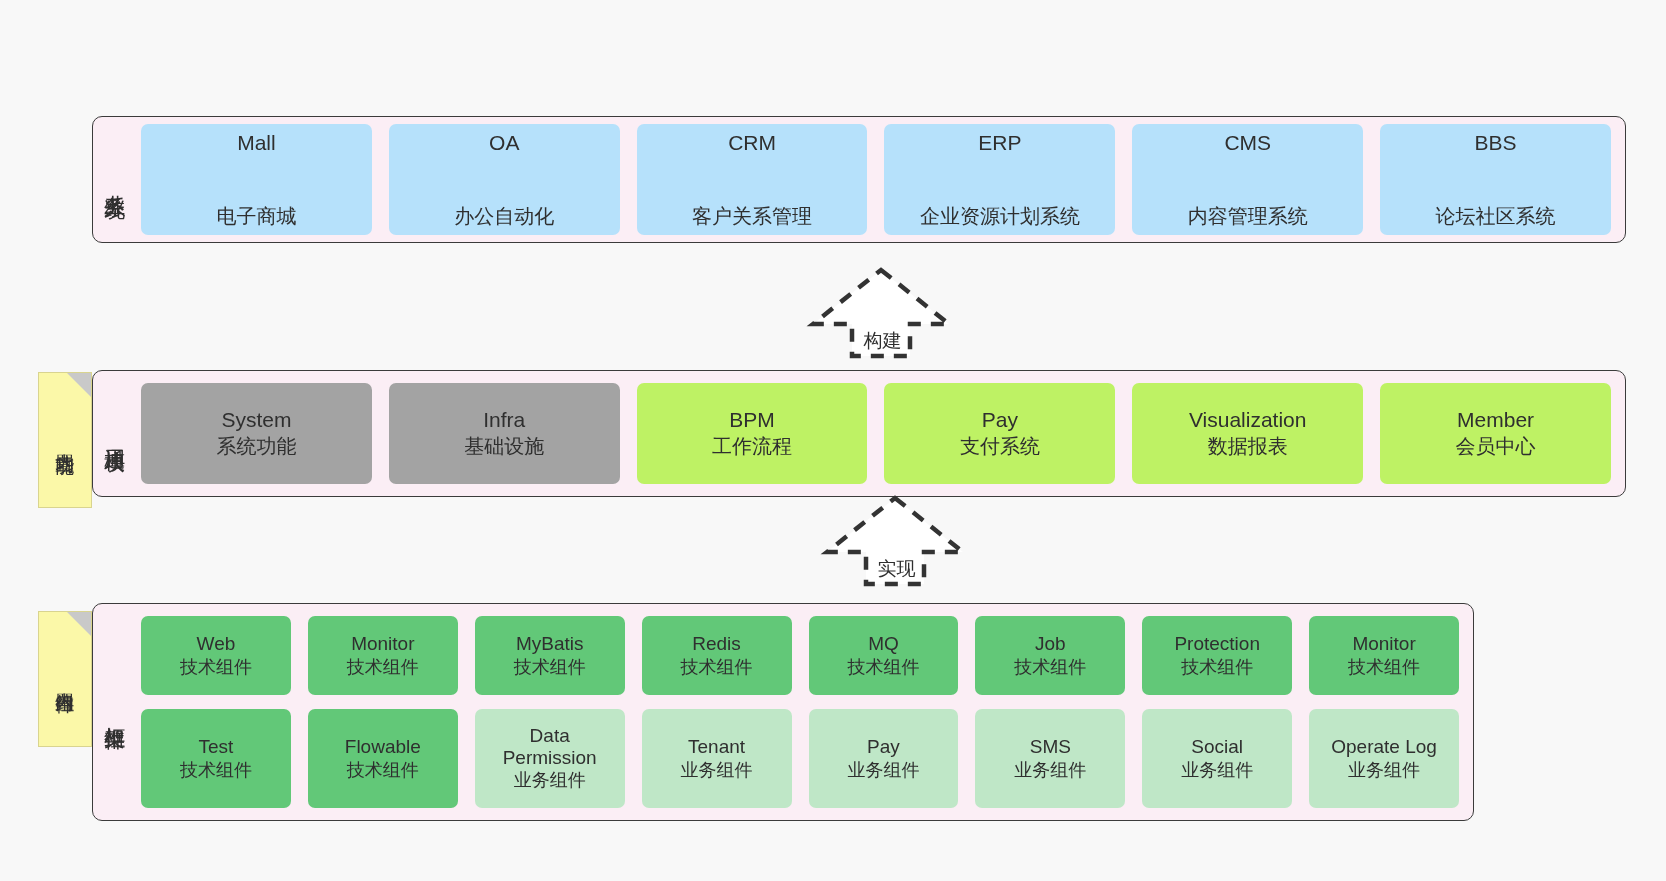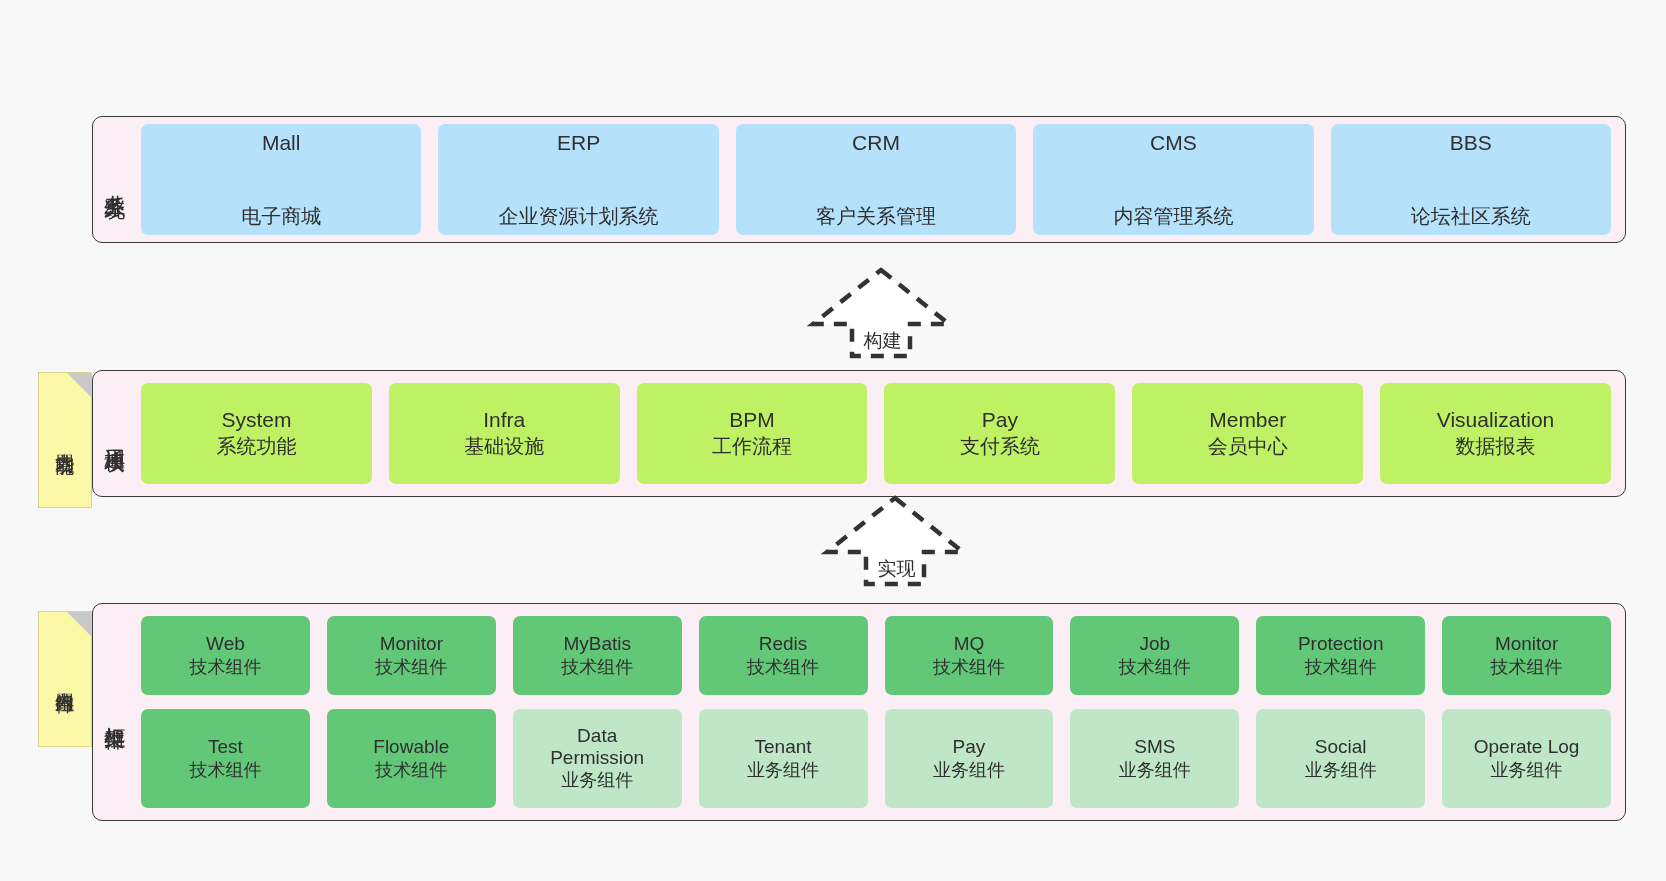--- a/index.html
+++ b/index.html
@@ -69,21 +69,21 @@
     padding: 6px 4px;
     line-height: 1.28;
     user-select: none;
   }
   .card .t-en { font-size: 21px; color: #2f2f2f; }
   .card .t-cn { font-size: 20px; color: #2f2f2f; }
   .card.small .t-en { font-size: 19px; }
   .card.small .t-cn { font-size: 18px; }
 
   .blue       { background: #b6e1fb; gap: 47px; }
-  .red-strong { background: #bef264; }
+  .red-strong { background: #a3a3a3; }
   .red-light  { background: #bef264; }
   .green-strong { background: #62c878; }
   .green-light  { background: #bfe7c7; }
 
   
   .note {
     position: absolute;
     background: #fbf8a8;
     border: 1px solid #d9d48f;
     display: flex;
@@ -132,26 +132,30 @@
   <div class="layer" style="left:92px; top:116px; width:1534px; height:127px;">
     <div class="layer-title">业务系统</div>
     <div class="layer-body">
       <div class="row">
 
         <div class="card blue">
           <span class="t-en">Mall</span>
           <span class="t-cn">电子商城</span>
         </div>
         <div class="card blue">
+          <span class="t-en">OA</span>
+          <span class="t-cn">办公自动化</span>
+        </div>
+        <div class="card blue">
+          <span class="t-en">CRM</span>
+          <span class="t-cn">客户关系管理</span>
+        </div>
+        <div class="card blue">
           <span class="t-en">ERP</span>
           <span class="t-cn">企业资源计划系统</span>
-        </div>
-        <div class="card blue">
-          <span class="t-en">CRM</span>
-          <span class="t-cn">客户关系管理</span>
         </div>
         <div class="card blue">
           <span class="t-en">CMS</span>
           <span class="t-cn">内容管理系统</span>
         </div>
         <div class="card blue">
           <span class="t-en">BBS</span>
           <span class="t-cn">论坛社区系统</span>
         </div>
 
@@ -186,45 +190,45 @@
         </div>
         <div class="card red-light">
           <span class="t-en">BPM</span>
           <span class="t-cn">工作流程</span>
         </div>
         <div class="card red-light">
           <span class="t-en">Pay</span>
           <span class="t-cn">支付系统</span>
         </div>
         <div class="card red-light">
+          <span class="t-en">Visualization</span>
+          <span class="t-cn">数据报表</span>
+        </div>
+        <div class="card red-light">
           <span class="t-en">Member</span>
           <span class="t-cn">会员中心</span>
-        </div>
-        <div class="card red-light">
-          <span class="t-en">Visualization</span>
-          <span class="t-cn">数据报表</span>
         </div>
 
       </div>
     </div>
   </div>
 
   <div class="arrow" style="left:820px; top:494px; width:150px; height:90px;">
     <svg width="150" height="90" viewBox="0 0 150 90" aria-hidden="true">
       <path d="M 75 4 L 143 58 L 104 58 L 104 90 L 46 90 L 46 58 L 7 58 Z" fill="#ffffff" stroke="#333333" stroke-width="4.5" stroke-dasharray="13 10" stroke-linejoin="miter"></path>
     </svg>
     <span class="arrow-label" style="top:46px;">实现</span>
   </div>
 
   <div class="note" style="left:38px; top:611px; width:54px; height:136px;">
     <span class="fold"></span>
     <span>内置组件</span>
   </div>
 
-  <div class="layer" style="left:92px; top:603px; width:1534px; height:218px;">
+  <div class="layer" style="left:92px; top:603px; width:1382px; height:218px;">
     <div class="layer-title">框架组件</div>
     <div class="layer-body">
 
       <div class="row">
         <div class="card small green-strong">
           <span class="t-en">Web</span>
           <span class="t-cn">技术组件</span>
         </div>
         <div class="card small green-strong">
           <span class="t-en">Monitor</span>

